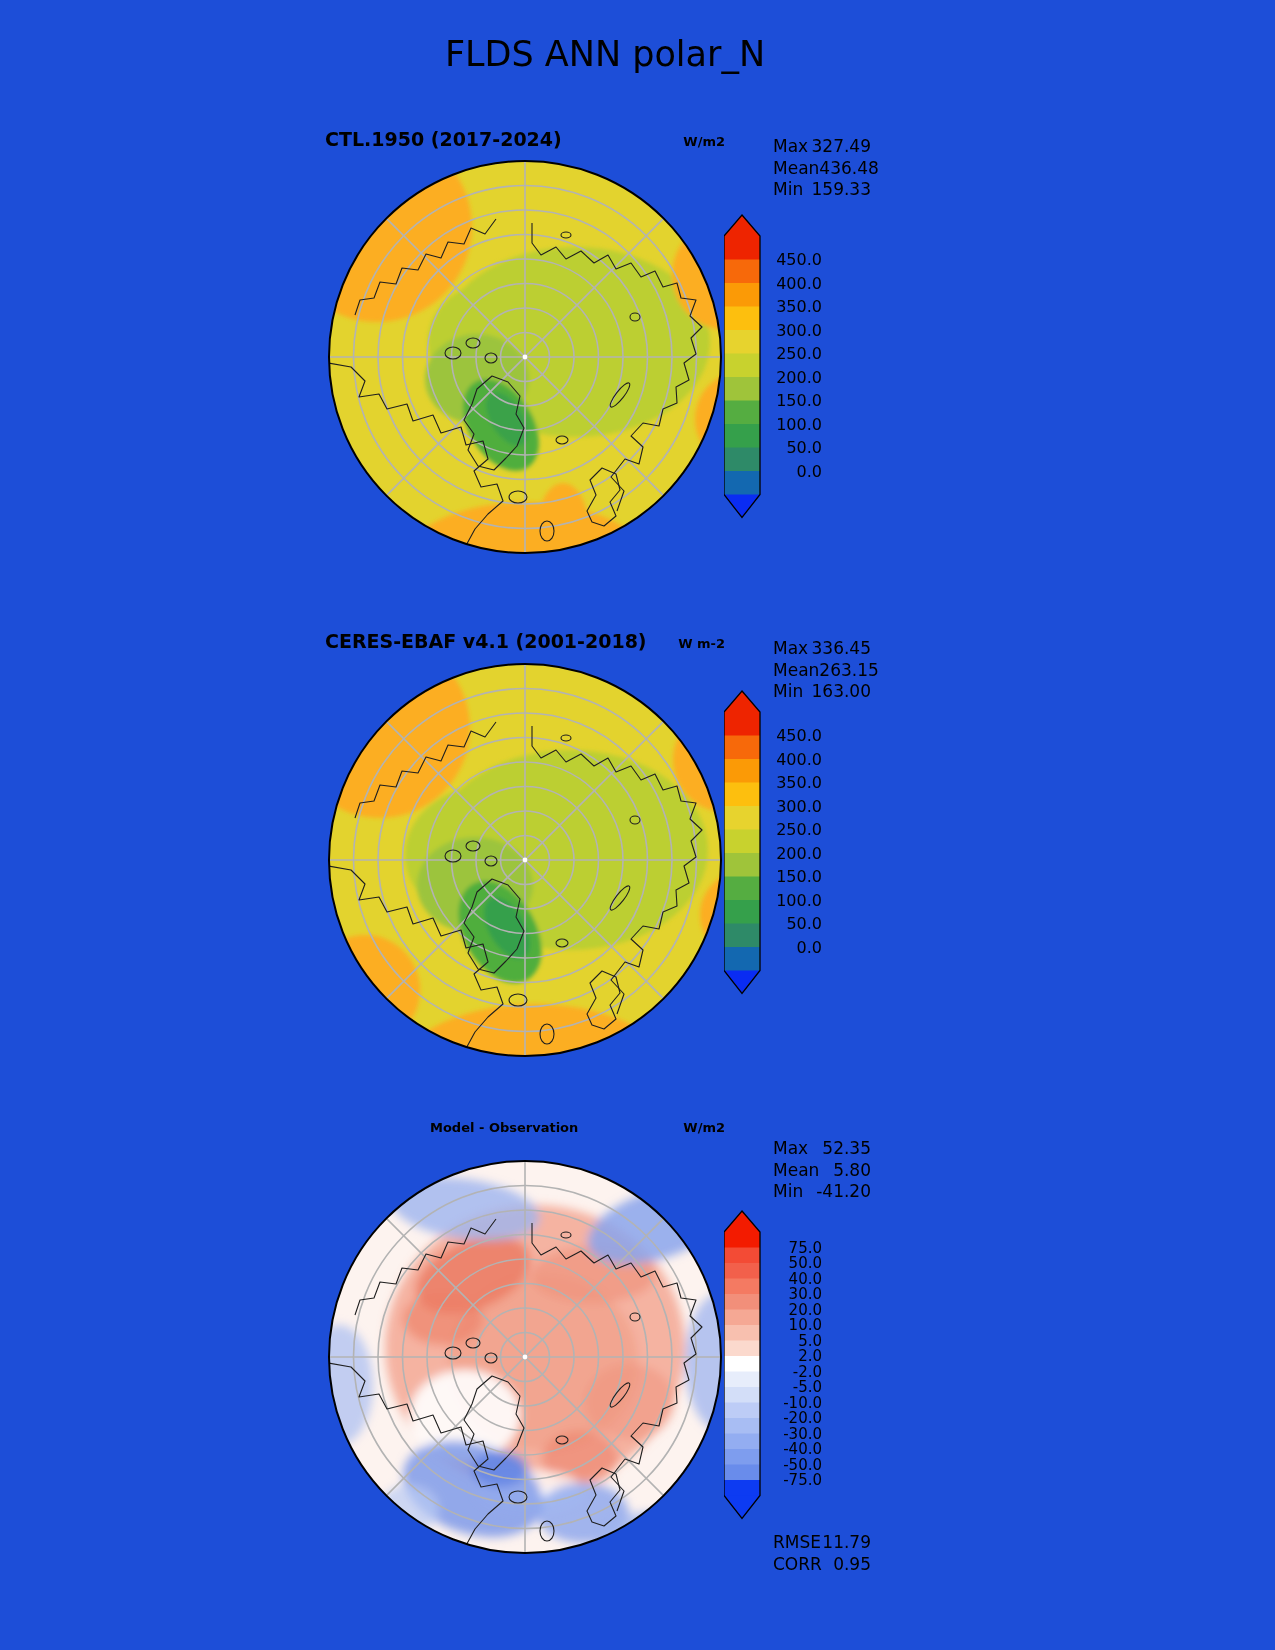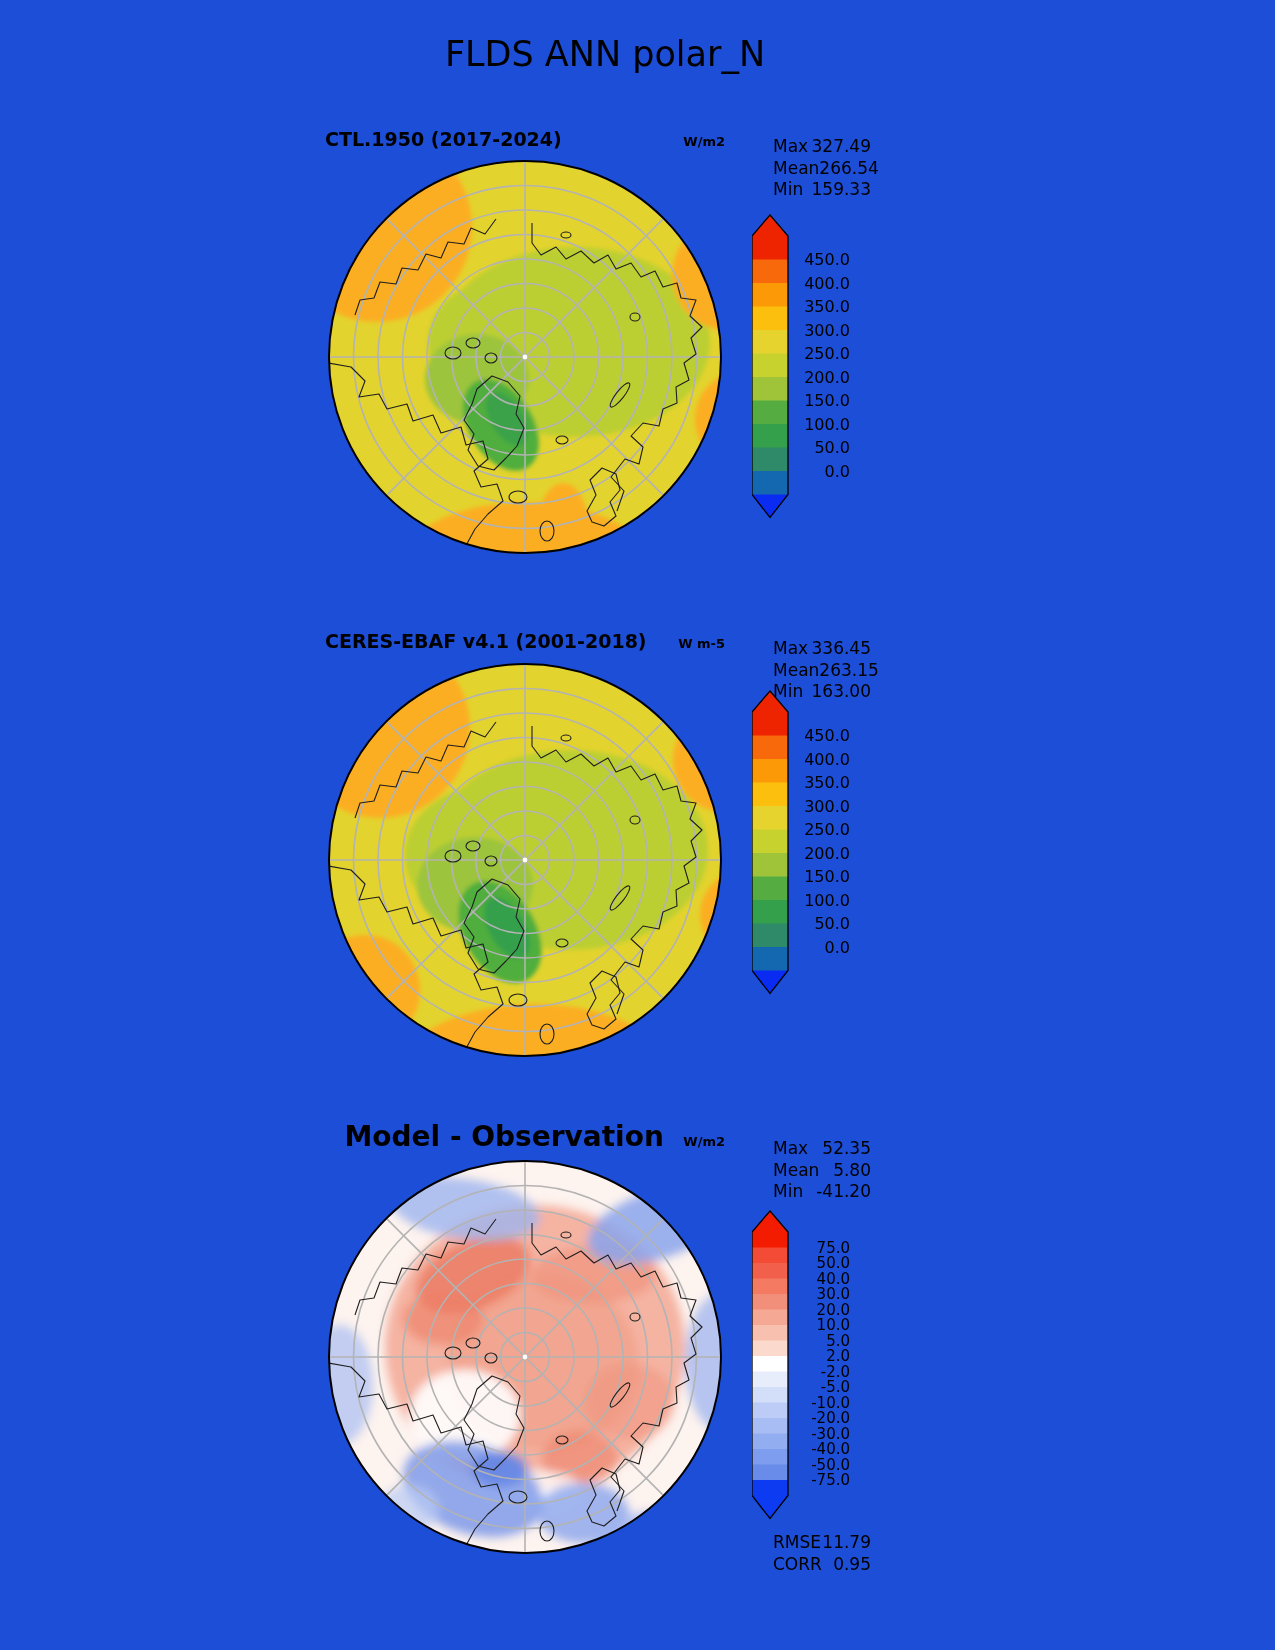--- a/index.html
+++ b/index.html
@@ -3,27 +3,27 @@
 <meta charset="utf-8">
 <style>
   html,body{margin:0;padding:0;background:#ffffff;}
   .fig{position:relative;width:1275px;height:1650px;background:#1d4ed8;
        font-family:"DejaVu Sans","Liberation Sans",sans-serif;color:#000;overflow:hidden;padding-left:42px;}
   .fig-title{position:absolute;top:34px;left:0;width:1210px;text-align:center;font-size:35px;}
   .hdr{position:absolute;left:325px;width:400px;display:flex;justify-content:space-between;
        align-items:baseline;font-size:19px;white-space:nowrap;font-weight:bold;}
   .hdr .units{font-size:13px;}
   #hdr0{top:128px}#hdr1{top:630px}#hdr2{top:1120px}
-  #hdr2 .sub{flex:1;text-align:center;font-size:28px;}
+  #hdr2 .sub{flex:1;text-align:center;font-size:13px;}
   .stats{position:absolute;left:753px;width:118px;font-size:17px;line-height:21.5px;}
   .srow{display:flex;justify-content:space-between;margin-left:20px;}
   #stats0{top:136px}#stats1{top:638px}#stats2{top:1138px}#extra2{top:1532px}
   .globe{position:absolute;left:325px;width:400px;height:400px;}
   #globe0{top:157px}#globe1{top:660px}#globe2{top:1157px}
-  .cbar{position:absolute;left:752px;}
+  .cbar{position:absolute;left:724px;}
   #cbar0{top:214px}#cbar1{top:690px}#cbar2{top:1210px}
   svg{font-family:inherit;display:block;}
 </style>
 </head>
 <body>
 
 <div class="fig">
 
   <div class="fig-title">FLDS ANN polar_N</div>
 
@@ -31,21 +31,21 @@
     <span class="sub">CTL.1950 (2017-2024)</span>
     <span class="units">W/m2</span>
   </div>
   <div class="stats" id="stats0">
     <div class="srow">
         <span>Max</span>
         <span>327.49</span>
       </div>
     <div class="srow">
         <span>Mean</span>
-        <span>266.54</span>
+        <span>436.48</span>
       </div>
     <div class="srow">
         <span>Min</span>
         <span>159.33</span>
       </div>
   </div>
 
   <div class="globe" id="globe0">
     <svg viewBox="0 0 400 400" width="400" height="400">
       <defs>
@@ -135,21 +135,21 @@
         <text x="98" y="163" text-anchor="end" dominant-baseline="central" font-size="16" fill="#000">200.0</text>
         <text x="98" y="186.5" text-anchor="end" dominant-baseline="central" font-size="16" fill="#000">150.0</text>
         <text x="98" y="210" text-anchor="end" dominant-baseline="central" font-size="16" fill="#000">100.0</text>
         <text x="98" y="233.5" text-anchor="end" dominant-baseline="central" font-size="16" fill="#000">50.0</text>
         <text x="98" y="257" text-anchor="end" dominant-baseline="central" font-size="16" fill="#000">0.0</text>
       </svg>
     </div>
 
   <div class="hdr" id="hdr1">
     <span class="sub">CERES-EBAF v4.1 (2001-2018)</span>
-    <span class="units">W m-5</span>
+    <span class="units">W m-2</span>
   </div>
   <div class="stats" id="stats1">
     <div class="srow">
         <span>Max</span>
         <span>336.45</span>
       </div>
     <div class="srow">
         <span>Mean</span>
         <span>263.15</span>
       </div>

